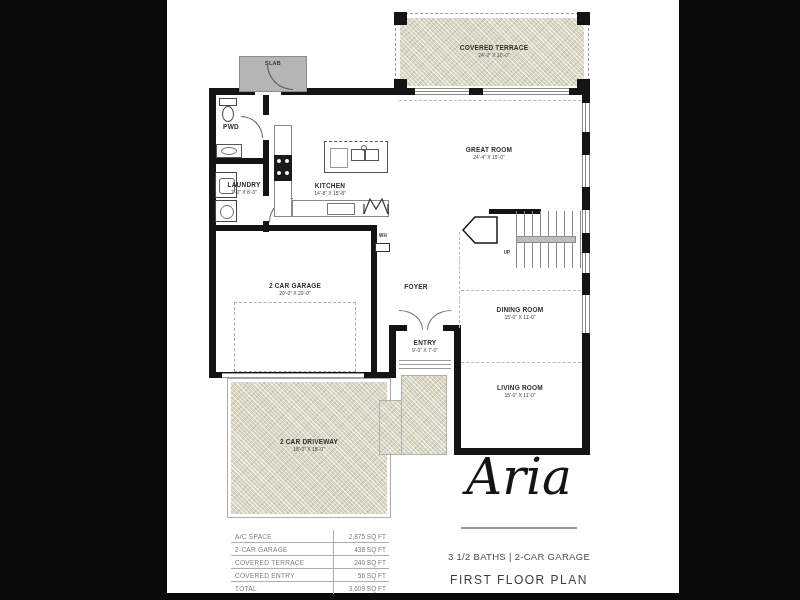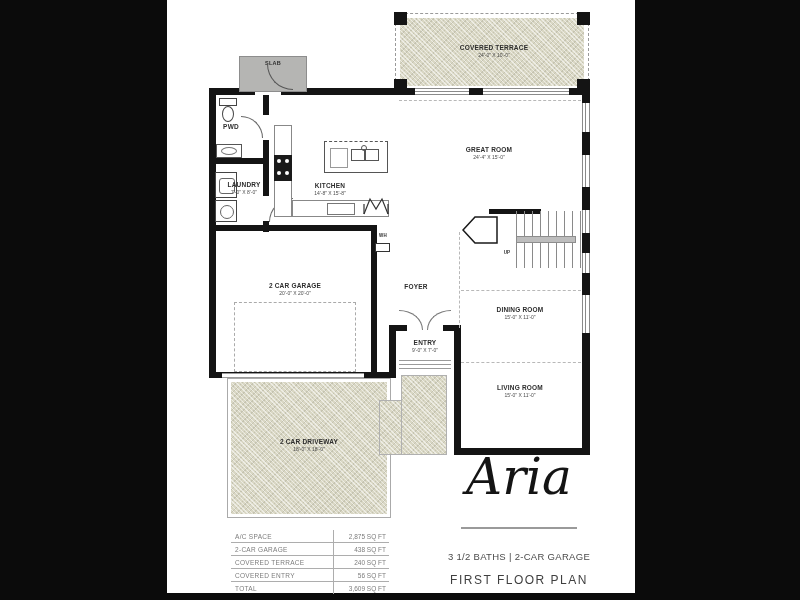--- a/index.html
+++ b/index.html
@@ -1,18 +1,18 @@
 <!DOCTYPE html>
 <html><head>
 <meta charset="utf-8">
 <style>
   html,body{margin:0;padding:0;}
   body{width:800px;height:600px;background:#0b0b0b;position:relative;overflow:hidden;
        font-family:"Liberation Sans",sans-serif;}
-  .paper{position:absolute;left:167px;top:0;width:468px;height:593px;background:#ffffff;}
+  .paper{position:absolute;left:167px;top:0;width:468px;height:593px;background:#ffffff;padding-left:44px;}
   .abs{position:absolute;}
   .w{position:absolute;background:#141414;}
   
   .tex{background-color:#d9d7c4;
        background-image:
          repeating-linear-gradient(45deg,rgba(255,255,255,.55) 0 1px,rgba(0,0,0,0) 1px 3px),
          repeating-linear-gradient(135deg,rgba(104,104,84,.18) 0 1px,rgba(0,0,0,0) 1px 4px);}
   
   .winH{position:absolute;background:linear-gradient(180deg,#fff 0 2px,#8a8a8a 2px 3px,#fff 3px 4px);
         border-top:1px solid #8a8a8a;border-bottom:1px solid #8a8a8a;box-sizing:border-box;}

